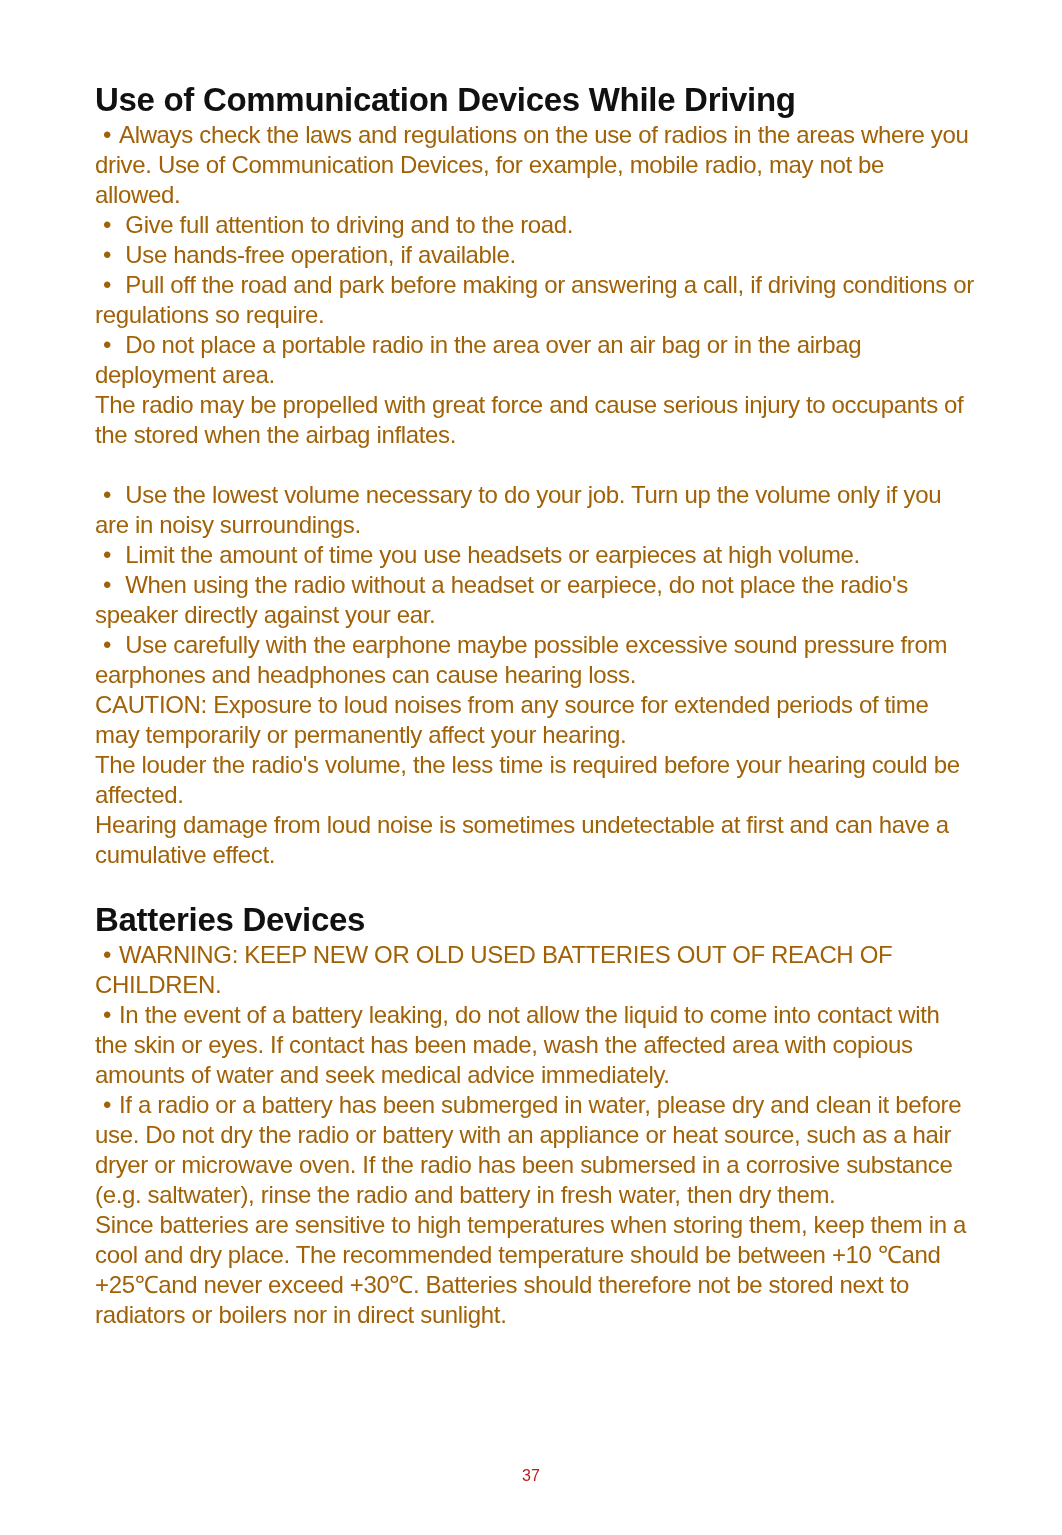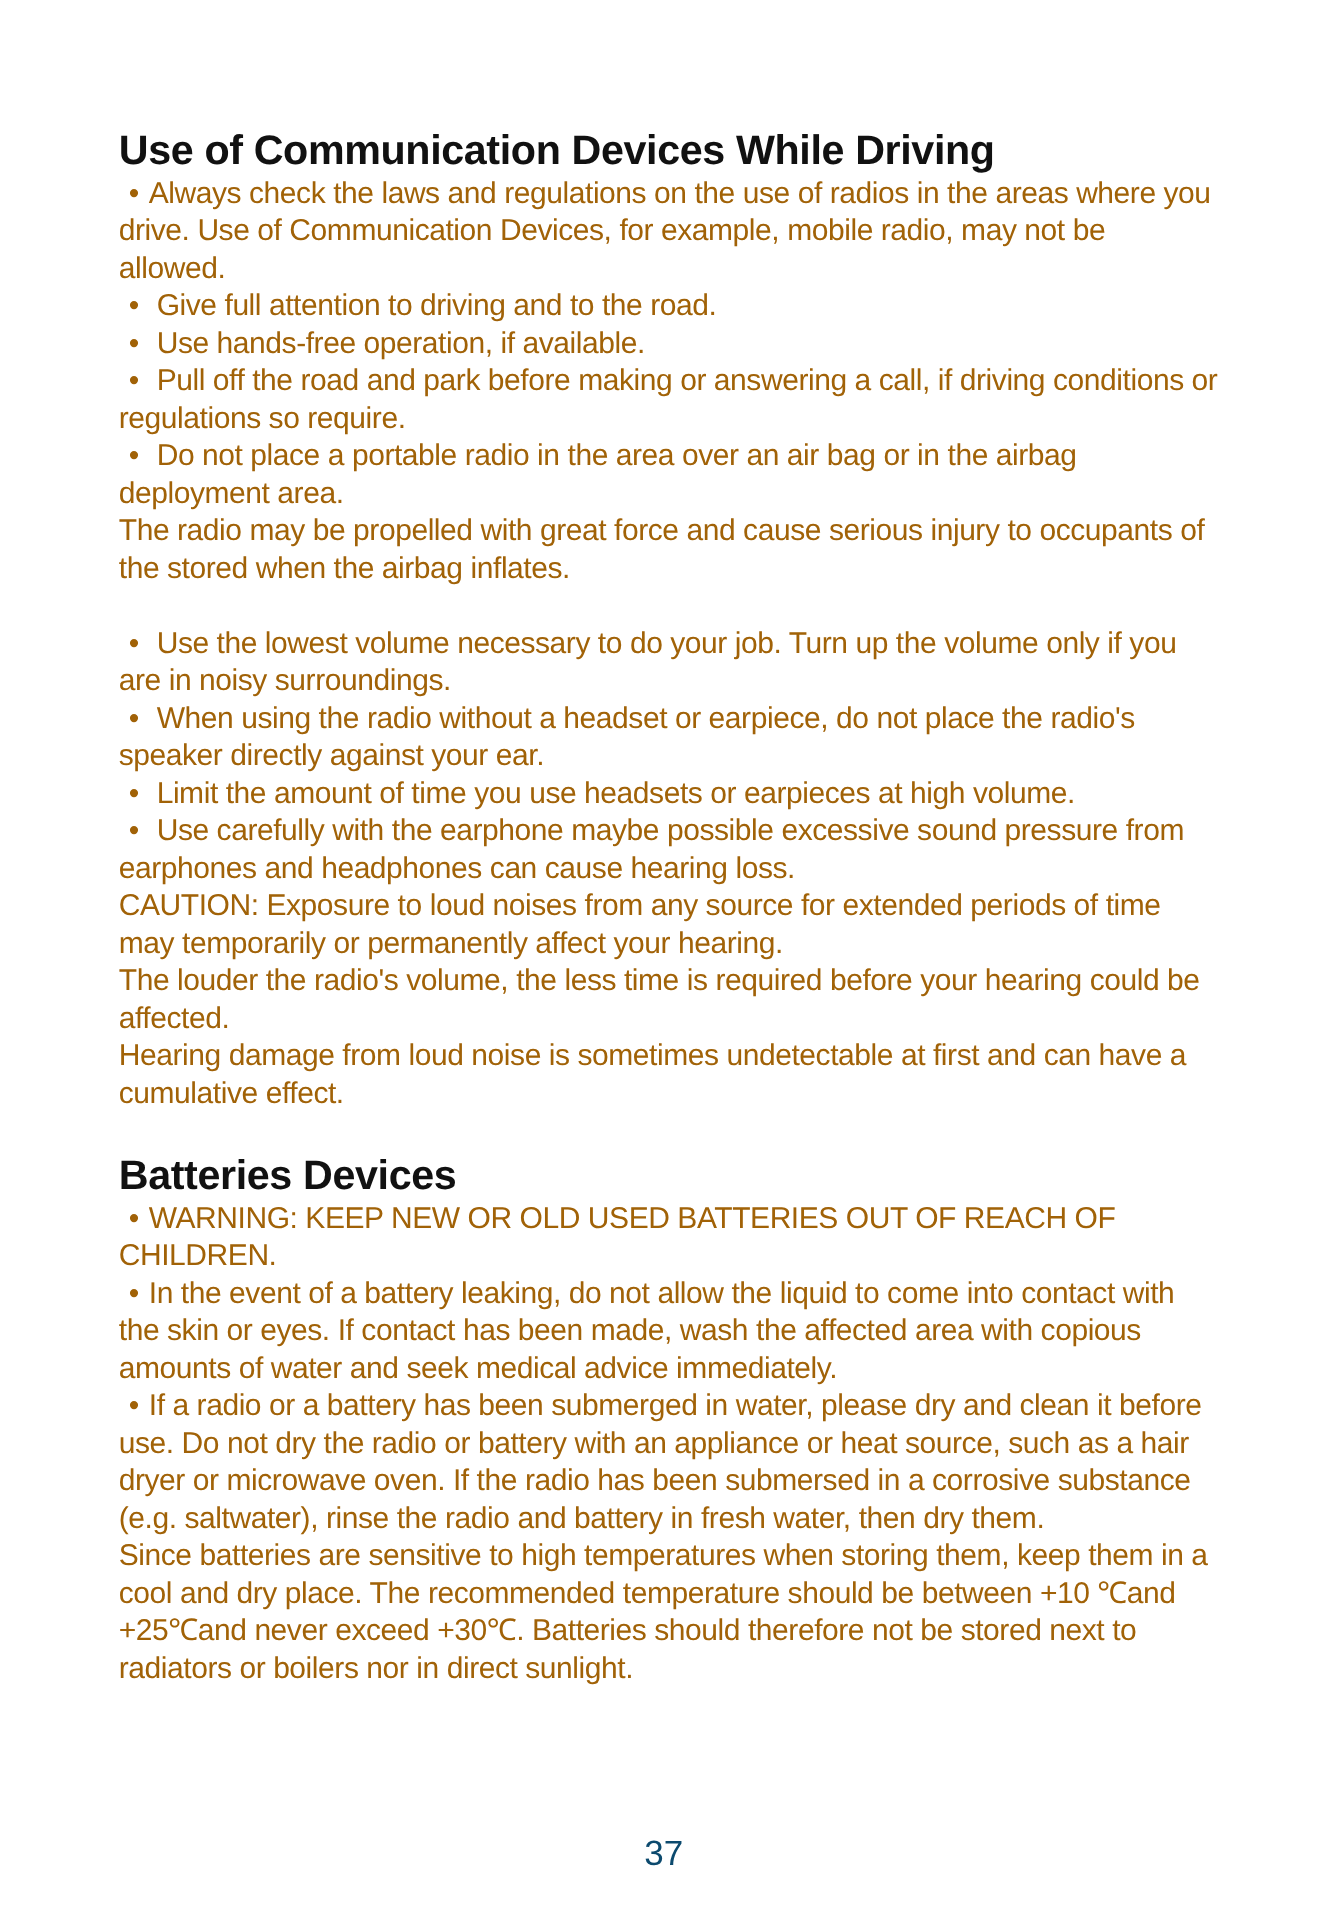--- a/index.html
+++ b/index.html
@@ -11,21 +11,21 @@
       width: 1062px;
       height: 1535px;
       position: relative;
       overflow: hidden;
       color: #1a1a1a;
       font-family: "Liberation Sans", sans-serif;
     }
     .page {
       position: absolute;
       left: 95px;
-      top: 100px;
+      top: 80px;
       width: 880px;
     }
     .section { margin: 0; }
     .section + .section { margin-top: 30px; }
     h2 {
       margin: 0;
       font-size: 33px;
       line-height: 40px;
       font-weight: bold;
       color: #111111;
@@ -43,22 +43,22 @@
       display: inline-block;
       width: 24px;
       text-align: center;
     }
     .page-number {
       position: absolute;
       left: 0;
       width: 1062px;
       top: 1467px;
       text-align: center;
-      font-size: 28px;
-      color: #0c4a6e;
+      font-size: 16px;
+      color: #b91c1c;
     }
   </style>
 </head>
 <body>
 
 <div class="page">
   <section class="section">
     <h2>Use of Communication Devices While Driving</h2>
     <div>
         <p class="para"><span class="bullet-mark">•</span><span>Always check the laws and regulations on the use of radios in the areas where you drive. Use of Communication Devices, for example, mobile radio, may not be allowed.</span></p>
@@ -66,22 +66,22 @@
         <p class="para"><span class="bullet-mark">•</span><span> Use hands-free operation, if available.</span></p>
         <p class="para"><span class="bullet-mark">•</span><span> Pull off the road and park before making or answering a call, if driving conditions or regulations so require.</span></p>
         <p class="para"><span class="bullet-mark">•</span><span> Do not place a portable radio in the area over an air bag or in the airbag deployment area.</span></p>
         <p class="para"><span>The radio may be propelled with great force and cause serious injury to occupants of the stored when the airbag inflates.</span></p>
       </div>
   </section>
 
   <section class="section">
     <div>
         <p class="para"><span class="bullet-mark">•</span><span> Use the lowest volume necessary to do your job. Turn up the volume only if you are in noisy surroundings.</span></p>
+        <p class="para"><span class="bullet-mark">•</span><span> Limit the amount of time you use headsets or earpieces at high volume.</span></p>
         <p class="para"><span class="bullet-mark">•</span><span> When using the radio without a headset or earpiece, do not place the radio's speaker directly against your ear.</span></p>
-        <p class="para"><span class="bullet-mark">•</span><span> Limit the amount of time you use headsets or earpieces at high volume.</span></p>
         <p class="para"><span class="bullet-mark">•</span><span> Use carefully with the earphone maybe possible excessive sound pressure from earphones and headphones can cause hearing loss.</span></p>
         <p class="para"><span>CAUTION: Exposure to loud noises from any source for extended periods of time may temporarily or permanently affect your hearing.</span></p>
         <p class="para"><span>The louder the radio's volume, the less time is required before your hearing could be affected.</span></p>
         <p class="para"><span>Hearing damage from loud noise is sometimes undetectable at first and can have a cumulative effect.</span></p>
       </div>
   </section>
 
   <section class="section">
     <h2>Batteries Devices</h2>
     <div>

